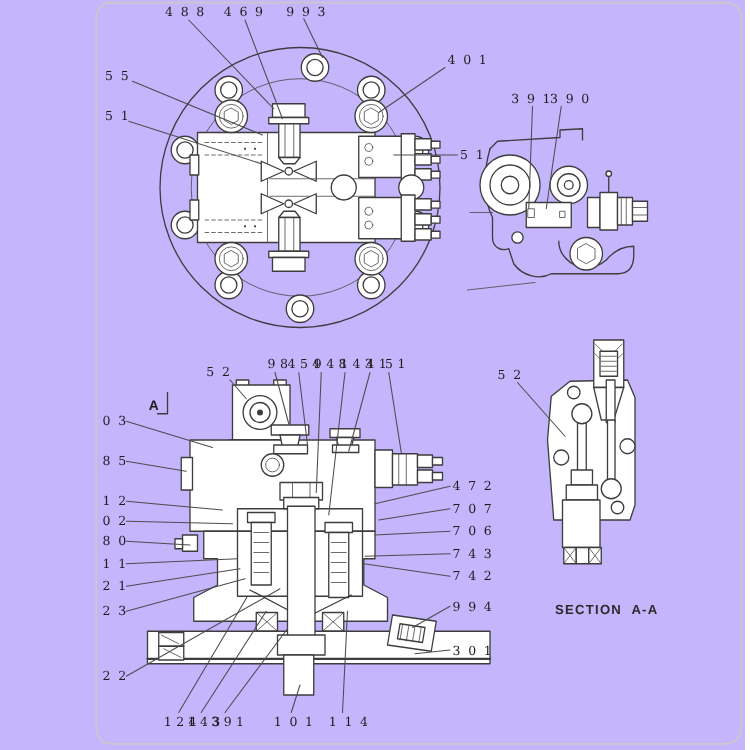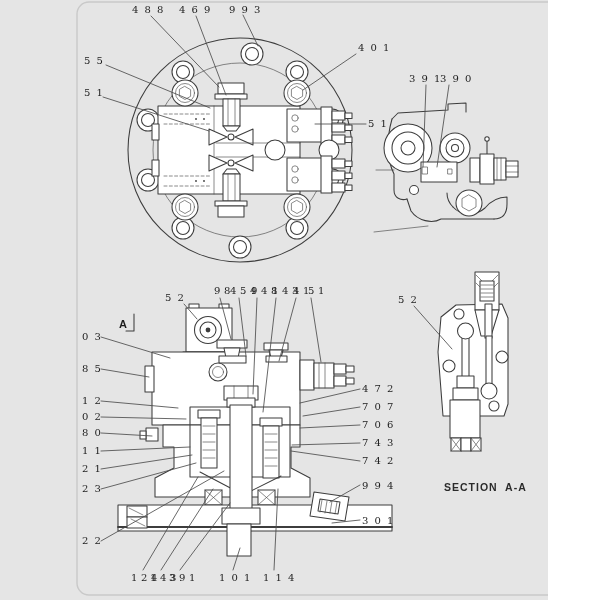--- a/index.html
+++ b/index.html
@@ -1,16 +1,16 @@
 <!DOCTYPE html>
 <html><head>
 <meta charset="utf-8">
 <style>
   html,body{margin:0;padding:0;background:#fff}
-  .stage{position:relative;width:548px;height:600px;background:#e5e5e5;overflow:hidden;
+  .stage{position:relative;width:596px;height:600px;background:#c4b5fd;overflow:hidden;
          font-family:"DejaVu Serif",serif}
   svg{display:block}
   .ln{fill:none;stroke:#3d3d3d;stroke-width:1.05;stroke-linejoin:round;stroke-linecap:round}
   .lnf{fill:#ffffff;stroke:#3d3d3d;stroke-width:1.05;stroke-linejoin:round}
   .lnt{fill:none;stroke:#4a4a4a;stroke-width:0.65;stroke-linejoin:round;stroke-linecap:round}
   .thk{stroke-width:1.8}
   .dsh{stroke-dasharray:3 2.3}
   .ld{fill:none;stroke:#4d4d4d;stroke-width:0.85;stroke-linecap:round}
   .dot{fill:#3d3d3d;stroke:none}
   .co{font-family:"DejaVu Serif",serif;font-size:10px;letter-spacing:1.5px;fill:#1d1d1d}

